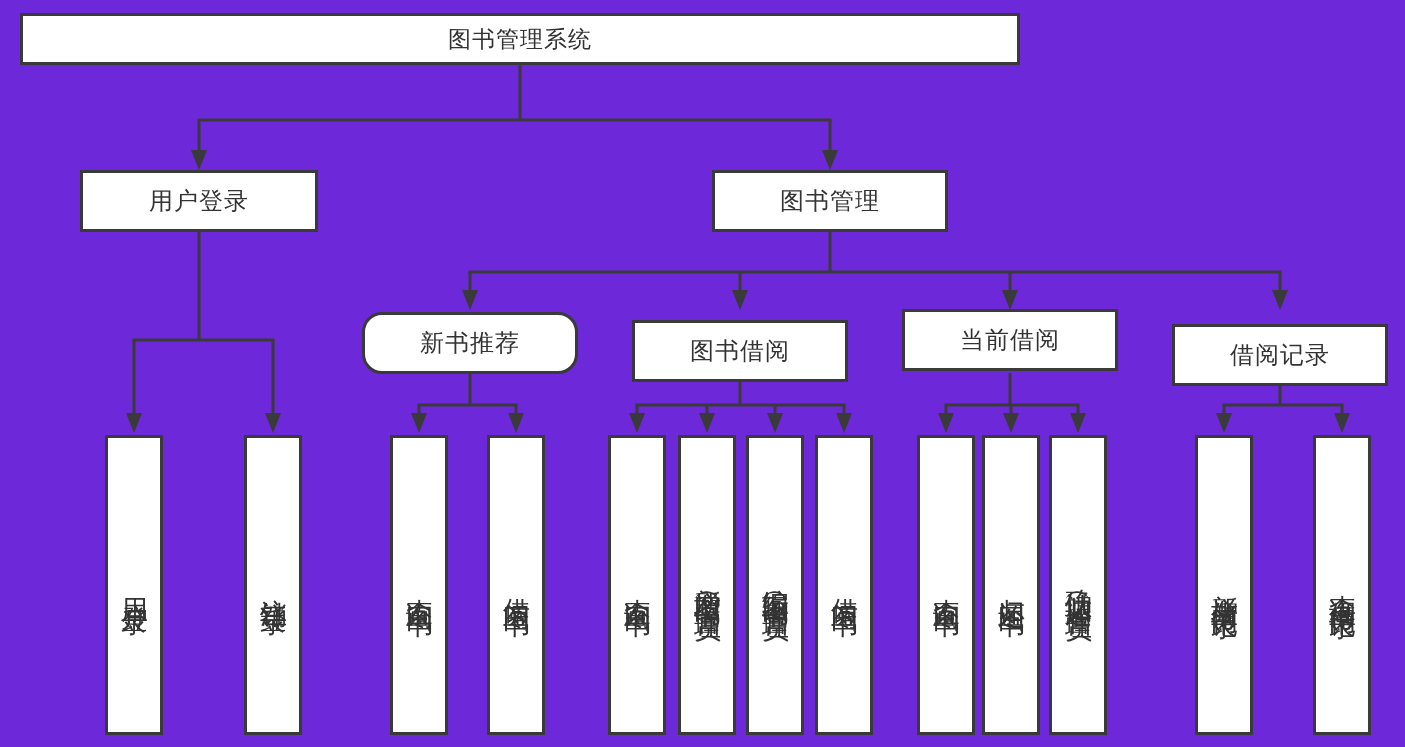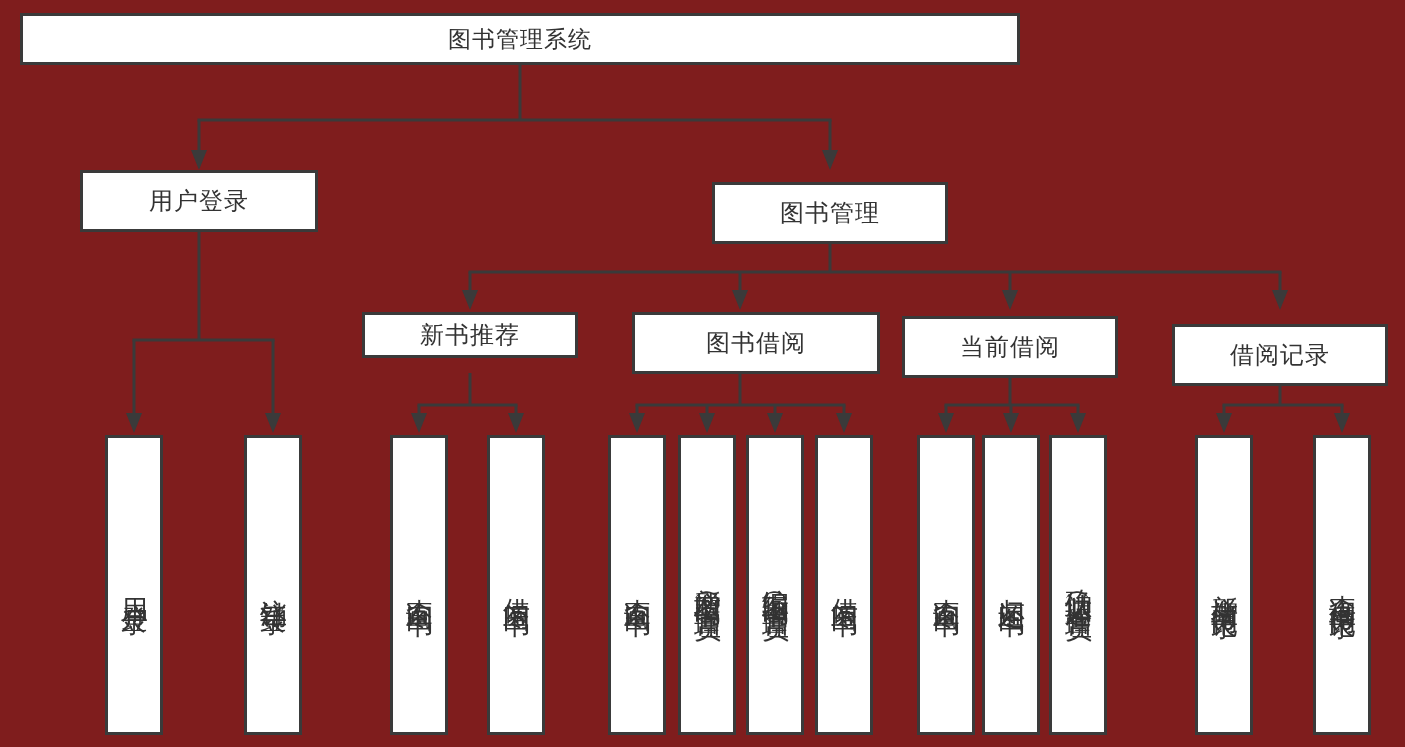--- a/index.html
+++ b/index.html
@@ -4,21 +4,21 @@
 <style>
   html,body{margin:0;padding:0;}
   body{
     font-family:"Liberation Sans","DejaVu Sans",sans-serif;
     background:#ffffff;
   }
   #stage{
     position:relative;
     width:1405px;
     height:747px;
-    background:#7f1d1d;
+    background:#6d28d9;
     overflow:hidden;
   }
   #connectors{
     position:absolute;
     left:0;top:0;
     width:1405px;height:747px;
   }
   .box{
     position:absolute;
     box-sizing:border-box;
@@ -108,25 +108,25 @@
 
     <path class="cline" d="M1280 373 V406.5 M1222.5 405 H1343.5"></path>
     <path class="cline" d="M1224 405 V414 M1342 405 V414"></path>
     <polygon class="tri" points="1216,413 1232,413 1224,433"></polygon>
     <polygon class="tri" points="1334,413 1350,413 1342,433"></polygon>
   </svg>
 
   <div class="box hbox root" style="left:20px;top:13px;width:1000px;height:52px;">图书管理系统</div>
 
   <div class="box hbox" style="left:80px;top:170px;width:238px;height:62px;">用户登录</div>
-  <div class="box hbox" style="left:712px;top:182px;width:236px;height:62px;">图书管理</div>
+  <div class="box hbox" style="left:712px;top:170px;width:236px;height:62px;">图书管理</div>
 
-  <div class="box hbox" style="left:362px;top:312px;width:216px;height:46px;">新书推荐</div>
-  <div class="box hbox" style="left:632px;top:312px;width:248px;height:62px;">图书借阅</div>
-  <div class="box hbox" style="left:902px;top:316px;width:216px;height:62px;">当前借阅</div>
+  <div class="box hbox" style="left:362px;top:312px;width:216px;height:62px;border-radius:20px;">新书推荐</div>
+  <div class="box hbox" style="left:632px;top:320px;width:216px;height:62px;">图书借阅</div>
+  <div class="box hbox" style="left:902px;top:309px;width:216px;height:62px;">当前借阅</div>
   <div class="box hbox" style="left:1172px;top:312px;width:216px;height:62px;margin-top:12px;">借阅记录</div>
 
   <div class="box vbox" style="left:105px;top:435px;width:58px;height:300px;">用户登录</div>
   <div class="box vbox" style="left:244px;top:435px;width:58px;height:300px;">注销登录</div>
 
   <div class="box vbox" style="left:390px;top:435px;width:58px;height:300px;">查询图书</div>
   <div class="box vbox" style="left:487px;top:435px;width:58px;height:300px;">借阅图书</div>
 
   <div class="box vbox" style="left:608px;top:435px;width:58px;height:300px;">查询图书</div>
   <div class="box vbox" style="left:678px;top:435px;width:58px;height:300px;">新增图书（管理员）</div>

